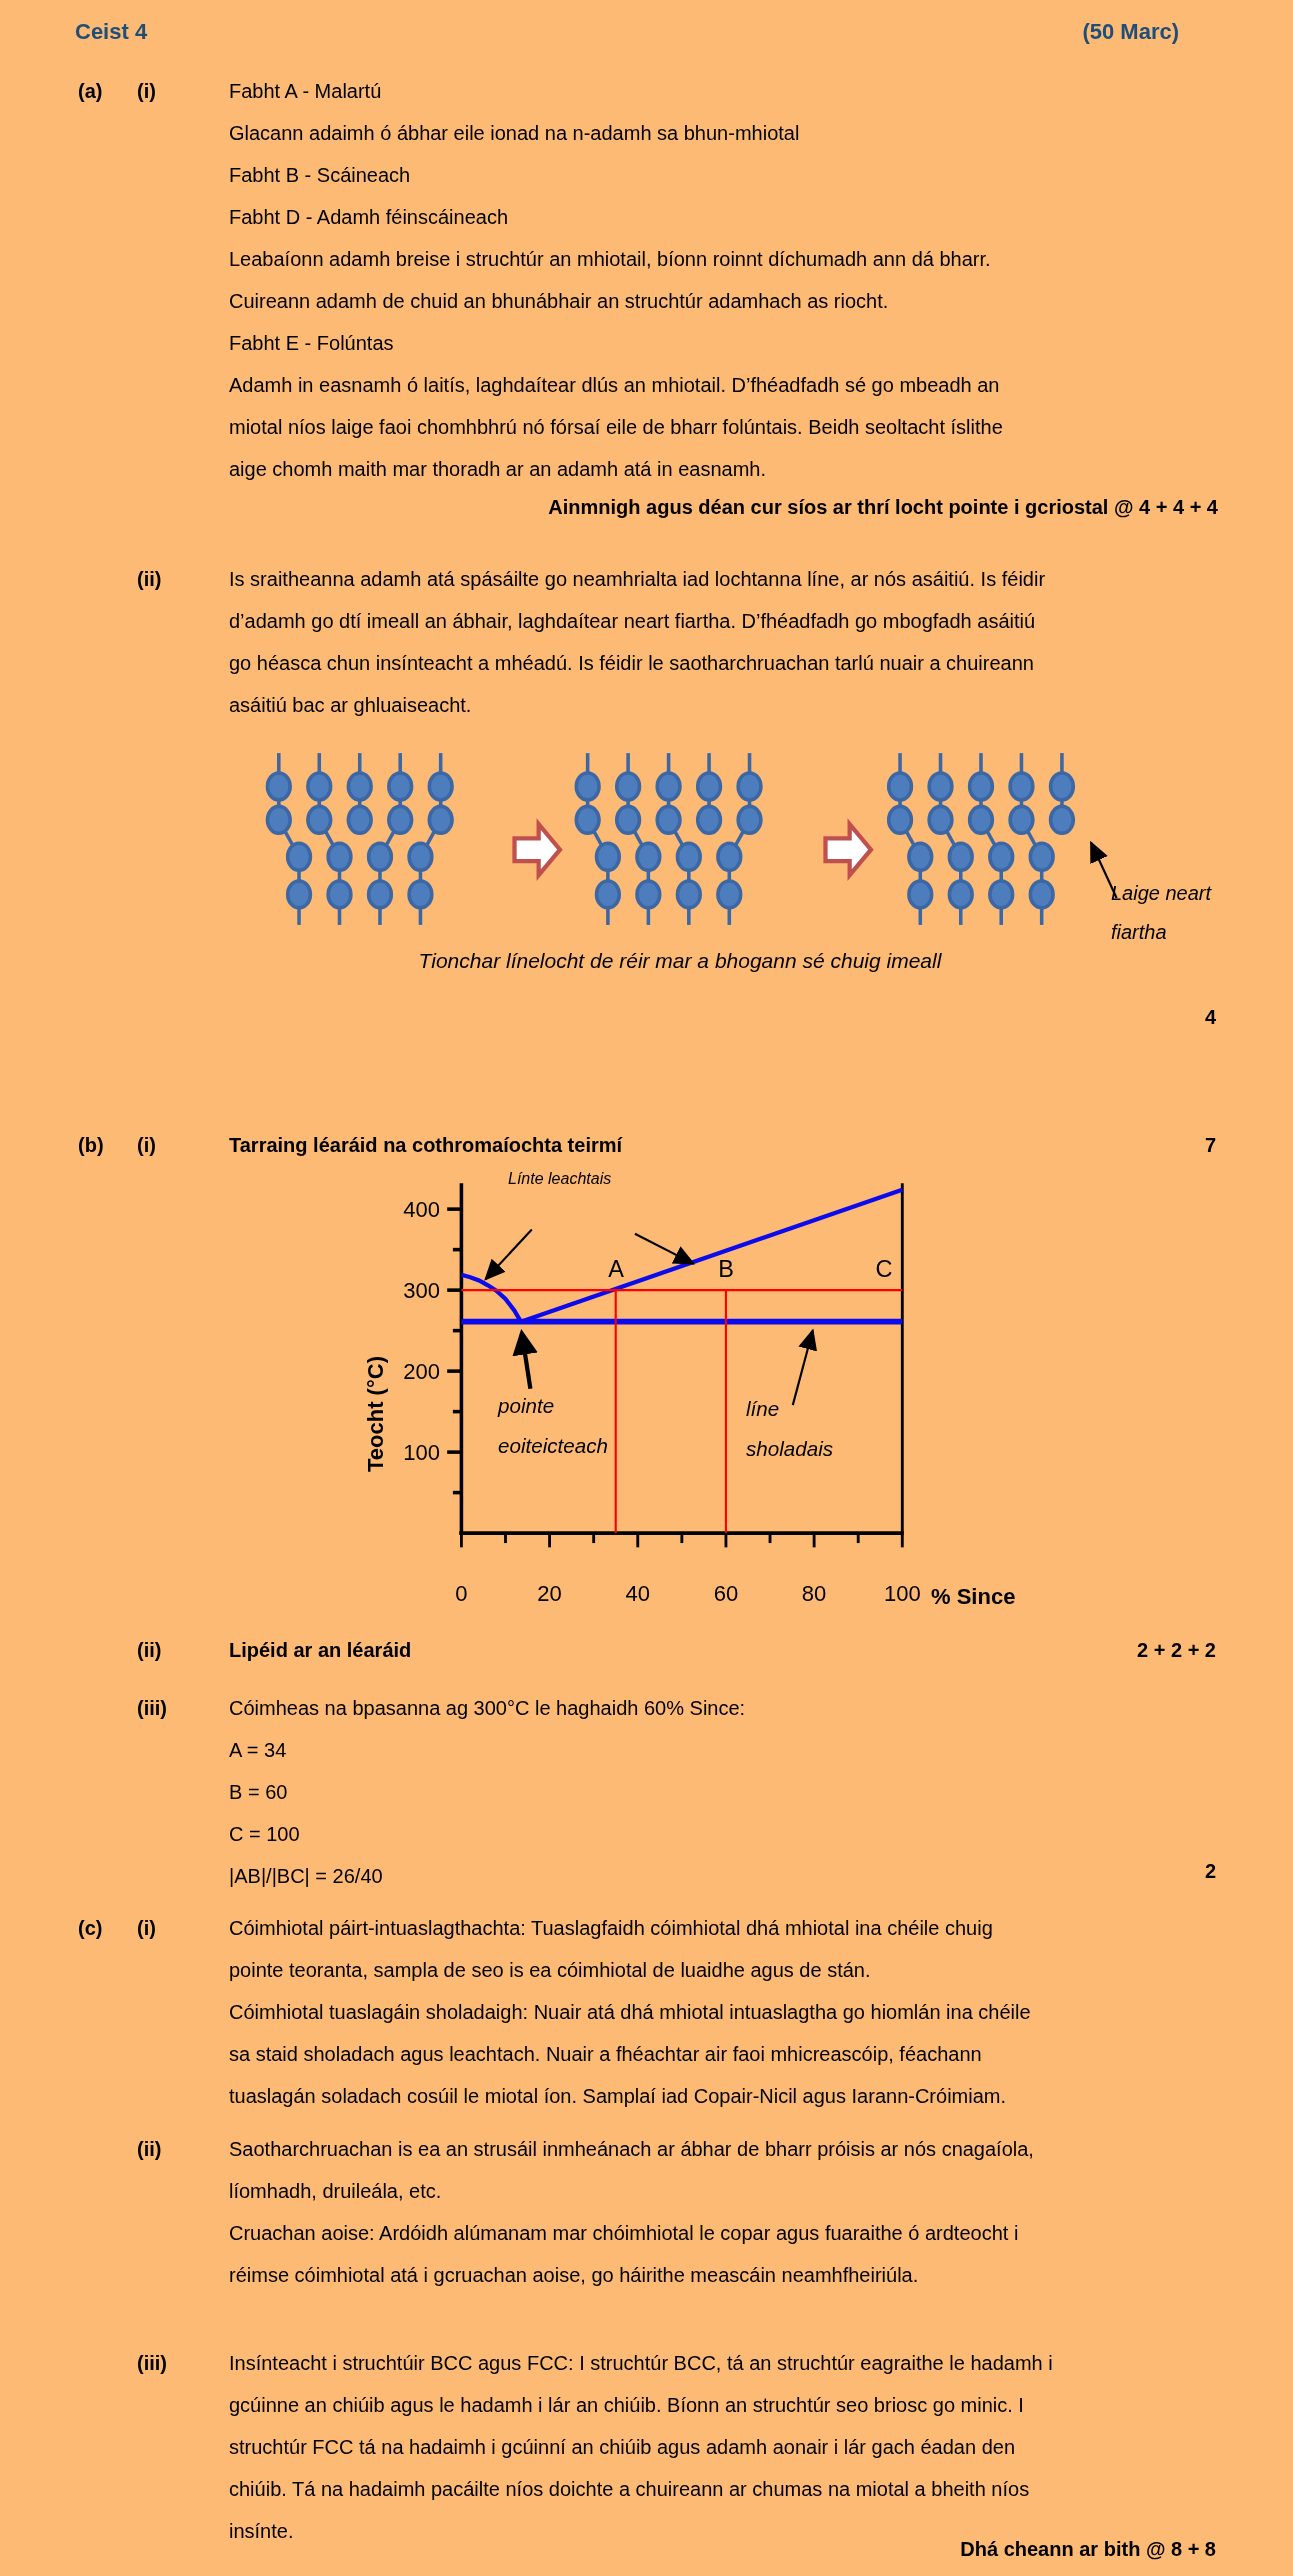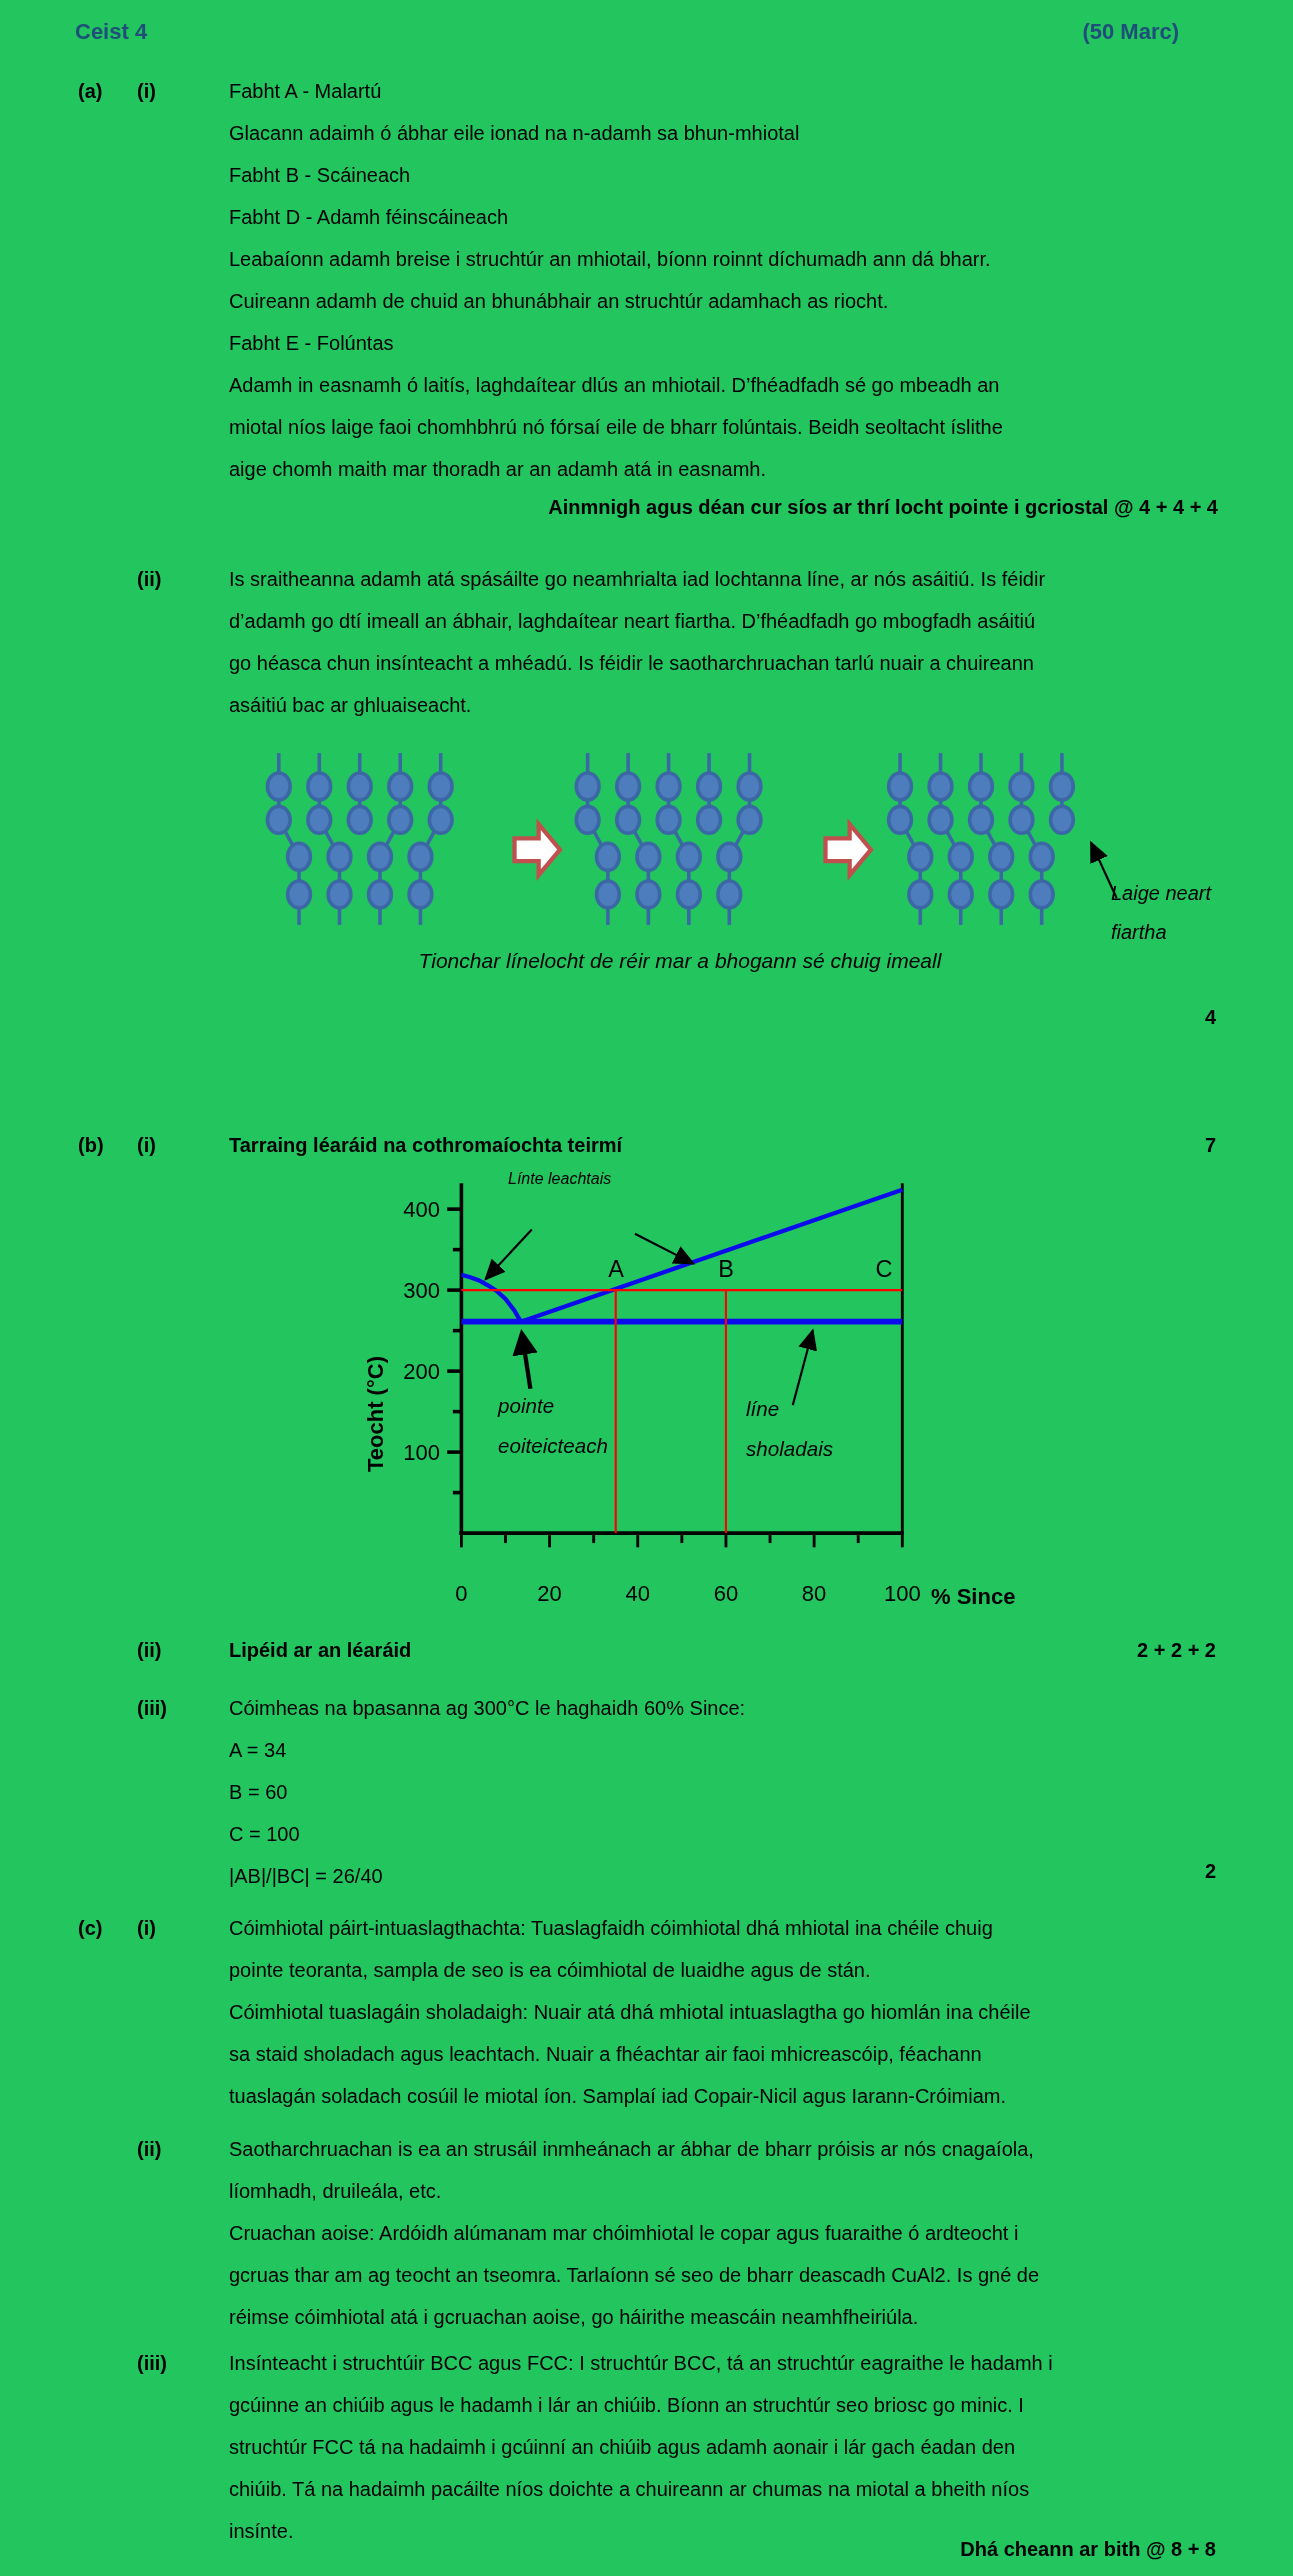--- a/index.html
+++ b/index.html
@@ -1,17 +1,17 @@
 <!DOCTYPE html>
 <html style="font-size:11.4px"><head>
 <meta charset="utf-8">
 <style>
   html,body{margin:0;padding:0;background:#888;}
   .page{
-    position:relative;width:1293px;height:2576px;background:#22c55e;
+    position:relative;width:1293px;height:2576px;background:#fdba74;
     font-family:"Liberation Sans",sans-serif;font-size:20px;color:#000;
     overflow:hidden;margin:0 auto;
   }
   .abs{position:absolute;}
   .tline{height:42px;line-height:42px;white-space:nowrap;}
   .bold{font-weight:bold;}
   .italic{font-style:italic;}
   .blue{color:#1f4e79;}
   .label-col{font-weight:bold;height:42px;line-height:42px;}
   .marks{font-weight:bold;height:42px;line-height:42px;text-align:right;white-space:nowrap;}
@@ -258,21 +258,20 @@
       <div class="tline">Cóimhiotal tuaslagáin sholadaigh: Nuair atá dhá mhiotal intuaslagtha go hiomlán ina chéile</div>
       <div class="tline">sa staid sholadach agus leachtach. Nuair a fhéachtar air faoi mhicreascóip, féachann</div>
       <div class="tline">tuaslagán soladach cosúil le miotal íon. Samplaí iad Copair-Nicil agus Iarann-Cróimiam.</div>
     </div>
 
   <div class="abs label-col" style="left:137px;top:2128px;">(ii)</div>
   <div class="abs" style="left:229px;top:2128px;">
       <div class="tline">Saotharchruachan is ea an strusáil inmheánach ar ábhar de bharr próisis ar nós cnagaíola,</div>
       <div class="tline">líomhadh, druileála, etc.</div>
       <div class="tline">Cruachan aoise: Ardóidh alúmanam mar chóimhiotal le copar agus fuaraithe ó ardteocht i</div>
-      <div class="tline">gcruas thar am ag teocht an tseomra. Tarlaíonn sé seo de bharr deascadh CuAl2. Is gné de</div>
       <div class="tline">réimse cóimhiotal atá i gcruachan aoise, go háirithe meascáin neamhfheiriúla.</div>
     </div>
 
   <div class="abs label-col" style="left:137px;top:2342px;">(iii)</div>
   <div class="abs" style="left:229px;top:2342px;">
       <div class="tline">Insínteacht i struchtúir BCC agus FCC: I struchtúr BCC, tá an struchtúr eagraithe le hadamh i</div>
       <div class="tline">gcúinne an chiúib agus le hadamh i lár an chiúib. Bíonn an struchtúr seo briosc go minic. I</div>
       <div class="tline">struchtúr FCC tá na hadaimh i gcúinní an chiúib agus adamh aonair i lár gach éadan den</div>
       <div class="tline">chiúib. Tá na hadaimh pacáilte níos doichte a chuireann ar chumas na miotal a bheith níos</div>
       <div class="tline">insínte.</div>

